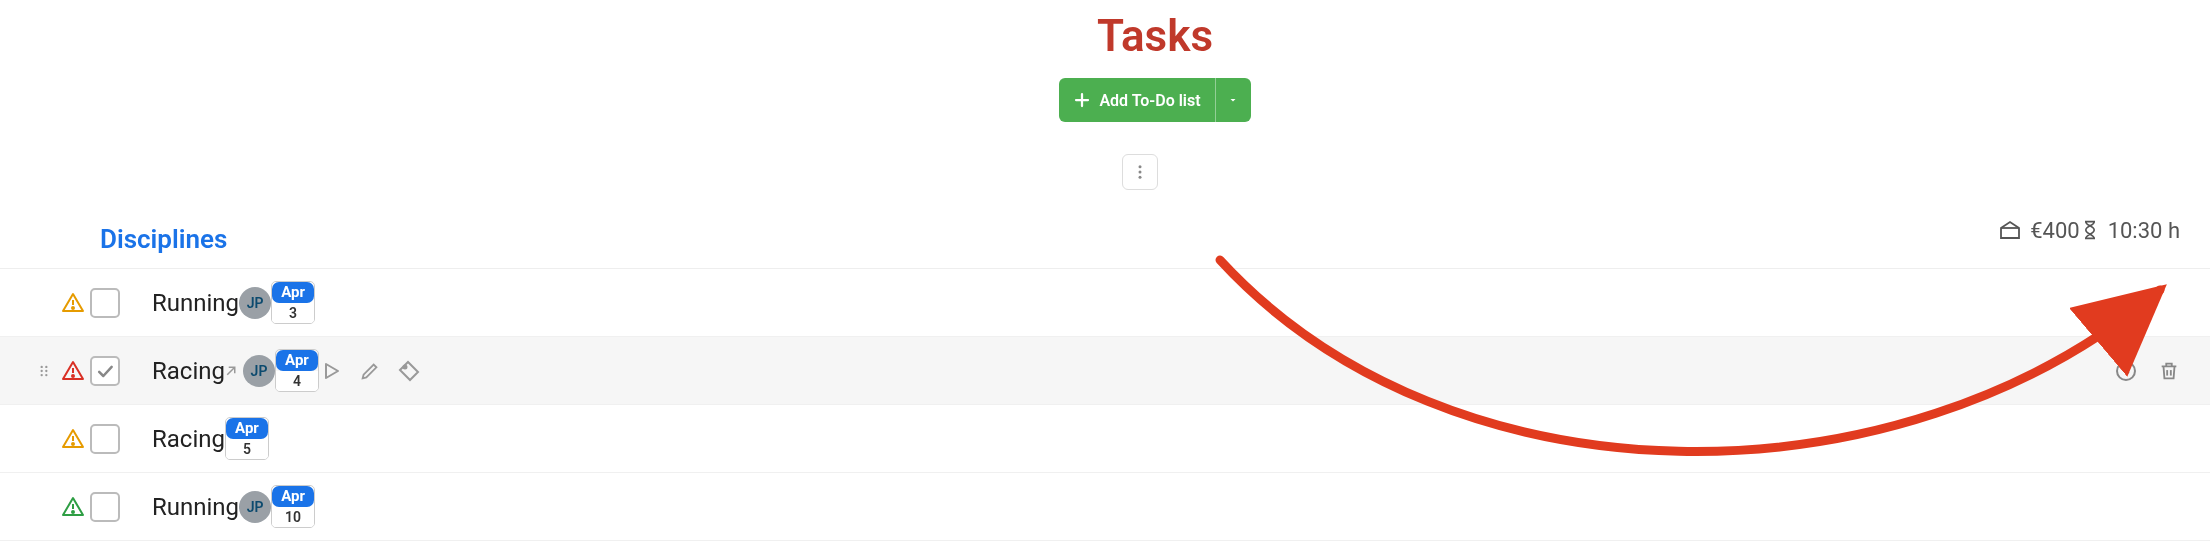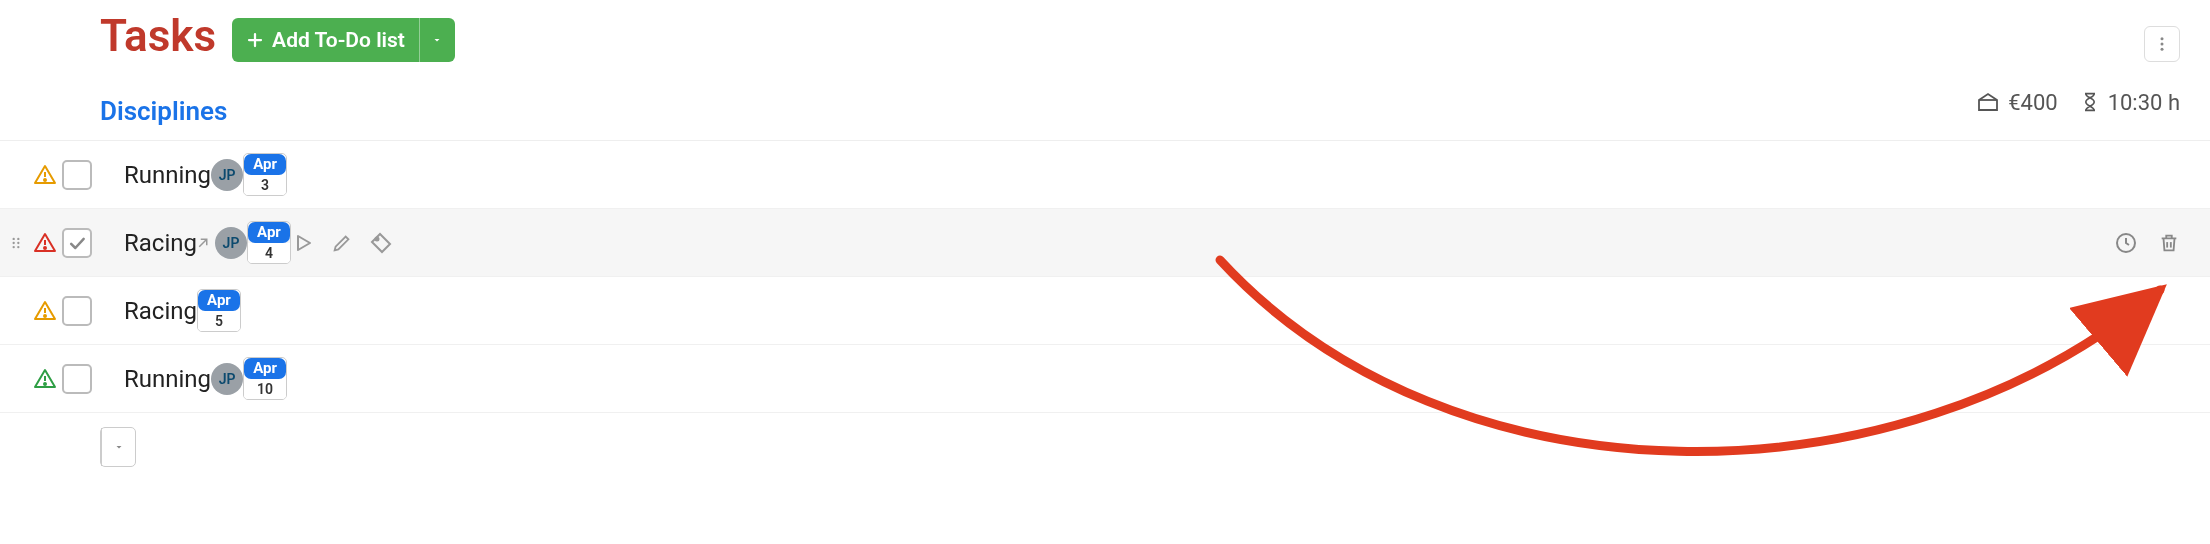--- a/index.html
+++ b/index.html
@@ -8,23 +8,24 @@
     font-size: 14px;
     color: #222;
     background: #fff;
     width: 2210px;
   }
   .container { width: 100%; }
 
   
   .header-row {
     display: flex;
-    align-items: flex-end;
+    align-items: center;
     padding: 10px 0 10px 100px;
     gap: 16px;
+    flex-direction: column;
   }
   .title {
     font-size: 44px;
     font-weight: 600;
     color: #c0392b;
   }
   .add-btn {
     display: inline-flex;
     align-items: center;
     background: #4caf50;
@@ -34,21 +35,21 @@
     overflow: hidden;
     cursor: pointer;
     height: 44px;
   }
   .add-btn-main {
     display: inline-flex;
     align-items: center;
     gap: 8px;
     padding: 8px 14px;
     height: 100%;
-    font-size: 21px;
+    font-size: 16px;
     font-weight: 600;
   }
   .add-btn-caret {
     width: 36px;
     height: 100%;
     display: inline-flex;
     align-items: center;
     justify-content: center;
     border-left: 1px solid rgba(255,255,255,0.4);
   }
@@ -77,32 +78,31 @@
     font-size: 26px;
     font-weight: 600;
     color: #1a73e8;
     cursor: pointer;
     margin-top: 18px;
   }
   .subheader-metrics {
     margin-left: auto;
     display: flex;
     align-items: center;
-    gap: 22px;
     font-size: 22px;
     color: #555;
   }
   .metric { display: inline-flex; align-items: center; gap: 8px; }
 
   
   .task-list { width: 100%; }
   .task-row {
     display: flex;
     align-items: center;
-    padding: 10px 30px 10px 4px;
+    padding: 10px 30px 10px 32px;
     border-bottom: 1px solid #f0f0f0;
     min-height: 68px;
   }
   .task-row.active {
     background: #f6f6f6;
   }
   .drag-gutter {
     width: 24px;
     display: flex;
     align-items: center;

